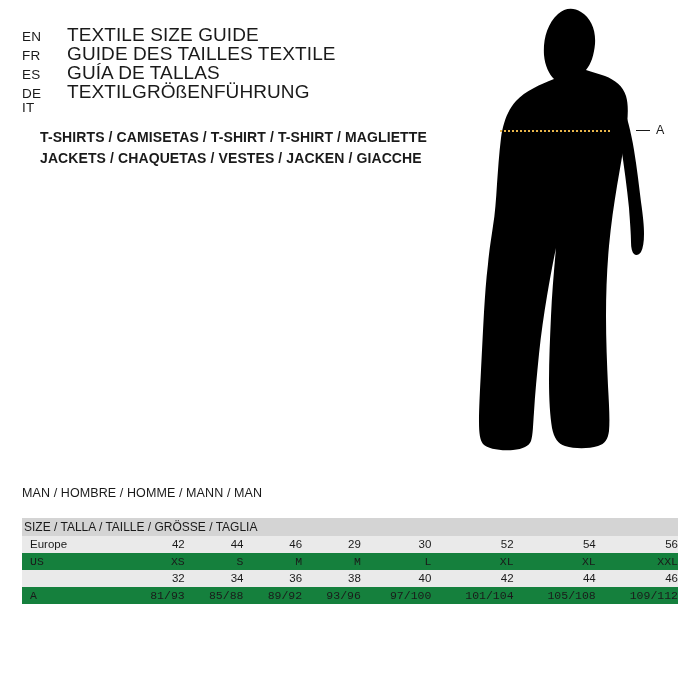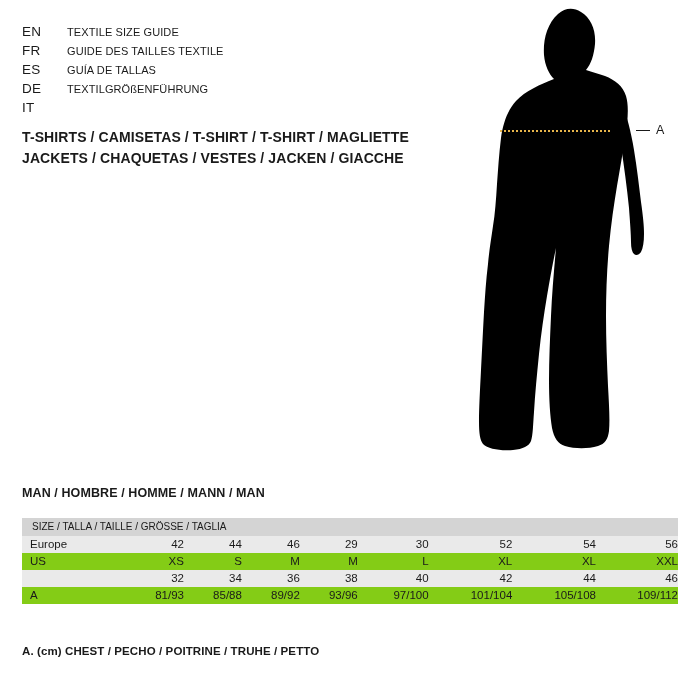--- a/index.html
+++ b/index.html
@@ -32,28 +32,28 @@
     display: flex;
     align-items: baseline;
     height: 19px;
   }
   .lang-code {
     width: 45px;
     font-size: 13.5px;
     letter-spacing: .2px;
   }
   .lang-title {
-    font-size: 11px;
+    font-size: 19px;
     letter-spacing: .1px;
   }
 
   
   .cat-block {
     position: absolute;
-    left: 22px;
+    left: 40px;
     top: 127px;
     width: 480px;
   }
   .cat-line {
     font-size: 14px;
     font-weight: bold;
     letter-spacing: .1px;
     line-height: 21px;
     white-space: nowrap;
   }
@@ -90,21 +90,21 @@
     top: 123px;
     font-size: 12.5px;
   }
 
   
   .man-label {
     position: absolute;
     left: 22px;
     top: 486px;
     font-size: 12.5px;
-    font-weight: bold;
+    font-weight: normal;
     letter-spacing: .1px;
     text-align: right;
   }
   .table-wrap {
     position: absolute;
     left: 22px;
     top: 518px;
     width: 656px;
   }
   table.size-table {
@@ -120,27 +120,27 @@
     white-space: nowrap;
   }
   table.size-table td.lbl {
     text-align: left;
     padding-left: 8px;
     width: 96px;
   }
   tr.head td {
     background: #d4d4d4;
     text-align: left;
-    font-size: 10px;
+    font-size: 12px;
     height: 14px;
     line-height: 18px;
-    padding-left: 10px;
+    padding-left: 2px;
   }
   tr.shade td { background: #eaeaea; }
-  tr.plain td { background: #84cc16; }
+  tr.plain td { background: #15803d; font-family: Liberation Mono, monospace; }
 
   .footnote {
     position: absolute;
     left: 22px;
     top: 645px;
     font-size: 11.5px;
     font-weight: bold;
     letter-spacing: .1px;
   }
 </style>
@@ -285,15 +285,14 @@
         <td>93/96</td>
         <td>97/100</td>
         <td>101/104</td>
         <td>105/108</td>
         <td>109/112</td>
       </tr>
     </tbody>
       </table>
   </div>
 
-  <div class="footnote">A. (cm) CHEST / PECHO / POITRINE / TRUHE / PETTO</div>
 
 </div>
 
 </body></html>

